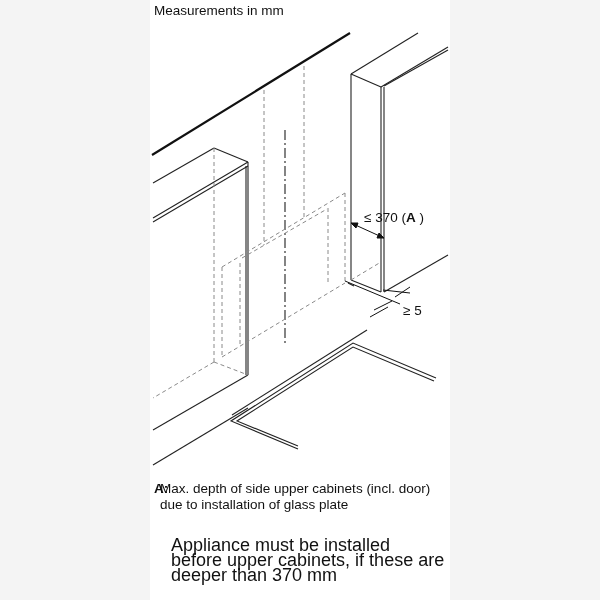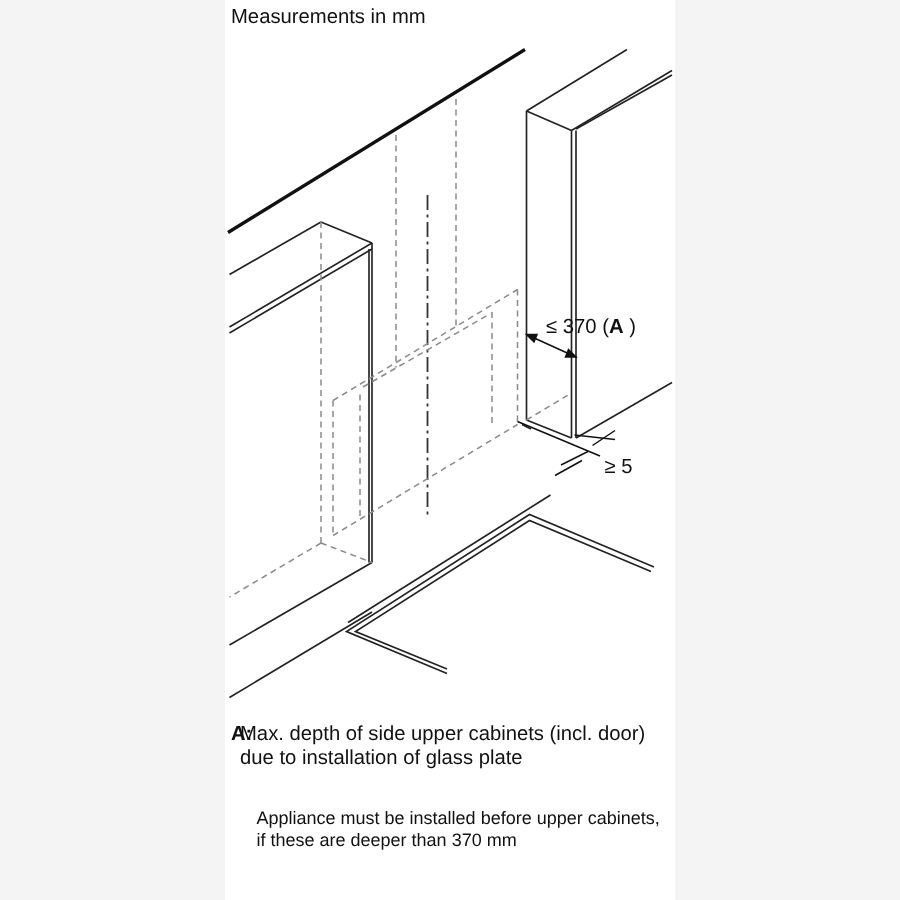--- a/index.html
+++ b/index.html
@@ -4,21 +4,21 @@
 <style>
   html, body { margin:0; padding:0; }
   body { width:600px; height:600px; background:#f4f4f4; position:relative; overflow:hidden;
          font-family:"Liberation Sans", sans-serif; }
   .panel { position:absolute; left:150px; top:0; width:300px; height:600px; background:#ffffff; }
   .title { position:absolute; left:154px; top:3px; font-size:13.5px; color:#111;text-align:right; }
   svg.drawing { position:absolute; left:0; top:0; }
   .legend { position:absolute; left:154px; top:481px; width:290px; font-size:13.5px; color:#111; line-height:16px; }
   .legend .key { position:absolute; left:0; top:0; font-weight:bold; }
   .legend .txt { position:absolute; left:6px; top:0; width:275px; }
-  .note { position:absolute; left:171px; top:538px; width:275px; font-size:12px; color:#111; line-height:15px; }
+  .note { position:absolute; left:171px; top:538px; width:275px; font-size:18px; color:#111; line-height:15px; }
   .dimtext { font-family:"Liberation Sans", sans-serif; font-size:13.5px; fill:#111; }
 </style>
 </head>
 <body>
 
 <div class="panel"></div>
 
 <div class="title">Measurements in mm</div>
 
 <svg class="drawing" width="600" height="600" viewBox="0 0 600 600">

